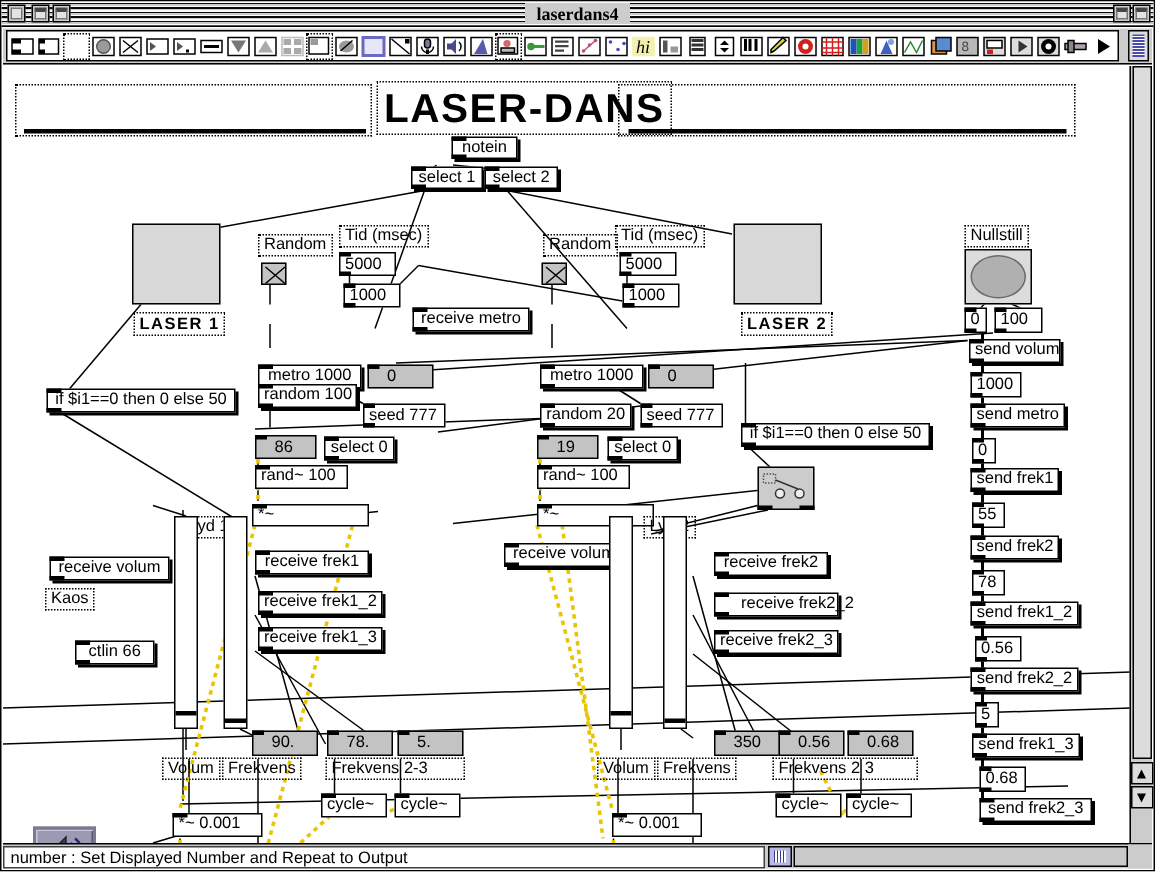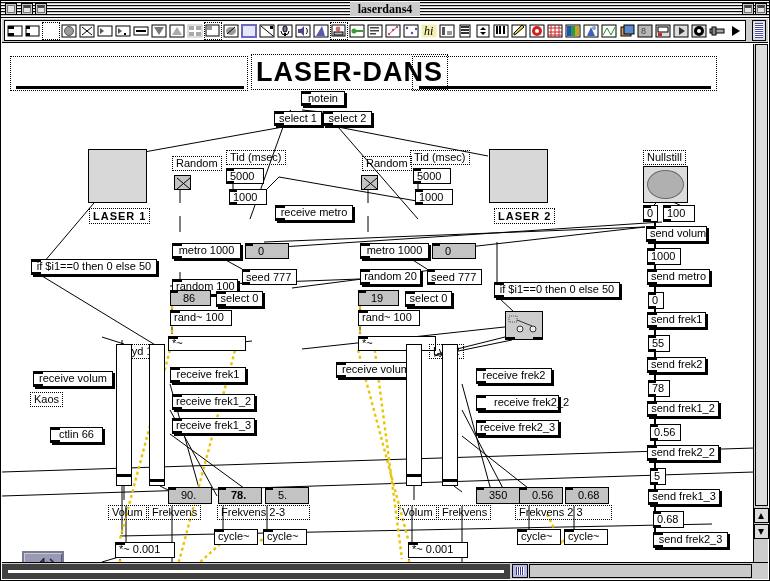--- a/index.html
+++ b/index.html
@@ -60,21 +60,21 @@
   .vbtn.dn{top:480px;}
   .arrow-up,.arrow-dn{position:absolute;left:3px;top:4px;width:0;height:0;
         border-left:3.5px solid transparent;border-right:3.5px solid transparent;}
   .arrow-up{border-bottom:6px solid #000;}
   .arrow-dn{border-top:6px solid #000;}
 
   
   .statusbar{position:absolute;left:1px;bottom:1px;width:766px;height:17px;background:#cccccc;
              border-top:1px solid #000;box-sizing:border-box;display:flex;align-items:center;}
   .status-text{flex:0 0 auto;width:508px;height:15px;line-height:15px;background:#ffffff;
-               border:6px solid #404040;box-sizing:border-box;font-size:11px;padding-left:4px;
+               border:1px solid #404040;box-sizing:border-box;font-size:11px;padding-left:4px;
                font-family:"Liberation Sans",sans-serif;white-space:nowrap;overflow:hidden;}
   .grow-grip{position:absolute;right:0px;bottom:0px;width:16px;height:16px;background:#cccccc;}
   .sb-thumb{position:absolute;left:510px;top:1px;width:16px;height:14px;background:#b9b9e8;
             border:1px solid #000;box-sizing:border-box;}
   .sb-thumb i{position:absolute;left:3px;top:2px;right:3px;bottom:2px;
        background:repeating-linear-gradient(to right,#3b3b8f 0,#3b3b8f 1px,#fff 1px,#fff 2px);}
   .sb-track{position:absolute;left:527px;top:1px;right:16px;height:14px;background:#c9c9c9;
             border:1px solid #000;box-sizing:border-box;}
 
   
@@ -607,21 +607,21 @@
       <svg width="17" height="15">
             <line x1="2" y1="2" x2="15" y2="13" stroke="#000"></line>
             <line x1="15" y1="2" x2="2" y2="13" stroke="#000"></line>
           </svg>
     </div>
     <div class="comment" style="left:224px;top:106px;height:15px;">Tid (msec)</div>
     <div class="msgnum" style="left:224px;top:124px;width:38px;height:16px;">5000</div>
     <div class="msgnum" style="left:227px;top:145px;width:38px;height:16px;">1000</div>
     <div class="obj shadow" style="left:170px;top:199px;width:69px;height:16px;">metro 1000</div>
     <div class="numbox" style="left:243px;top:199px;width:44px;height:16px;">0</div>
-    <div class="obj shadow" style="left:170px;top:235px;width:66px;height:16px;">random 100</div>
+    <div class="obj shadow" style="left:170px;top:212px;width:66px;height:16px;">random 100</div>
     <div class="msgnum" style="left:240px;top:225px;width:55px;height:16px;">seed 777</div>
     <div class="numbox" style="left:168px;top:246px;width:41px;height:16px;">86</div>
     <div class="obj shadow" style="left:214px;top:247px;width:47px;height:16px;">select 0</div>
     <div class="sig shadow" style="left:168px;top:266px;width:62px;height:16px;">rand~ 100</div>
     <div class="sig shadow" style="left:166px;top:292px;width:78px;height:15px;">*~</div>
 
     <div class="comment" style="left:120px;top:300px;height:15px;">Lyd 1</div>
     <div class="obj shadow" style="left:31px;top:327px;width:80px;height:16px;">receive volum</div>
     <div class="comment" style="left:28px;top:348px;height:15px;">Kaos</div>
     <div class="obj shadow" style="left:48px;top:383px;width:53px;height:16px;">ctlin 66</div>
@@ -631,21 +631,21 @@
     <div class="obj shadow" style="left:170px;top:374px;width:83px;height:16px;">receive frek1_3</div>
 
     <div class="vslider" style="left:114px;top:300px;width:16px;height:142px;">
           <span class="knob" style="bottom:8px;"></span>
         </div>
     <div class="vslider" style="left:147px;top:300px;width:16px;height:142px;">
           <span class="knob" style="bottom:3px;"></span>
         </div>
 
     <div class="numbox" style="left:166px;top:443px;width:44px;height:17px;">90.</div>
-    <div class="numbox" style="left:216px;top:443px;width:44px;height:17px;font-weight:bold;">78.</div>
+    <div class="numbox" style="left:216px;top:443px;width:44px;height:17px;">78.</div>
     <div class="numbox" style="left:263px;top:443px;width:44px;height:17px;">5.</div>
     <div class="comment" style="left:106px;top:461px;height:15px;">Volum</div>
     <div class="comment" style="left:146px;top:461px;height:15px;">Frekvens</div>
     <div class="comment" style="left:215px;top:461px;width:93px;height:15px;">Frekvens 2-3</div>
 
     <div class="sig shadow" style="left:113px;top:498px;width:60px;height:16px;">*~ 0.001</div>
 
     <div class="sig shadow" style="left:170px;top:518px;width:64px;height:16px;">cycle~ 440</div>
     <div class="sig shadow" style="left:212px;top:485px;width:44px;height:16px;">cycle~</div>
     <div class="sig shadow" style="left:261px;top:485px;width:44px;height:16px;">cycle~</div>

